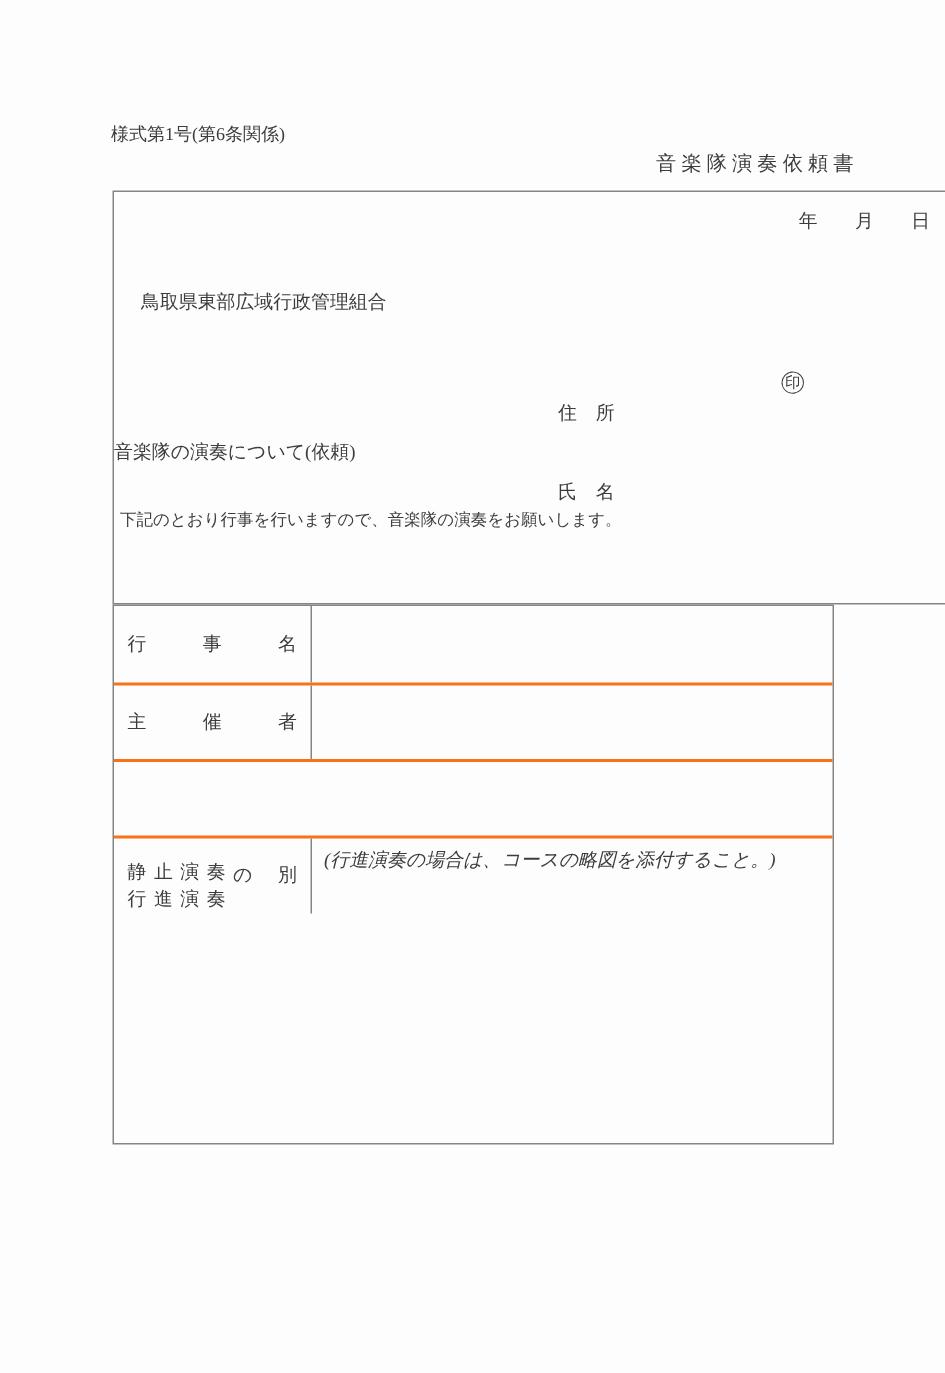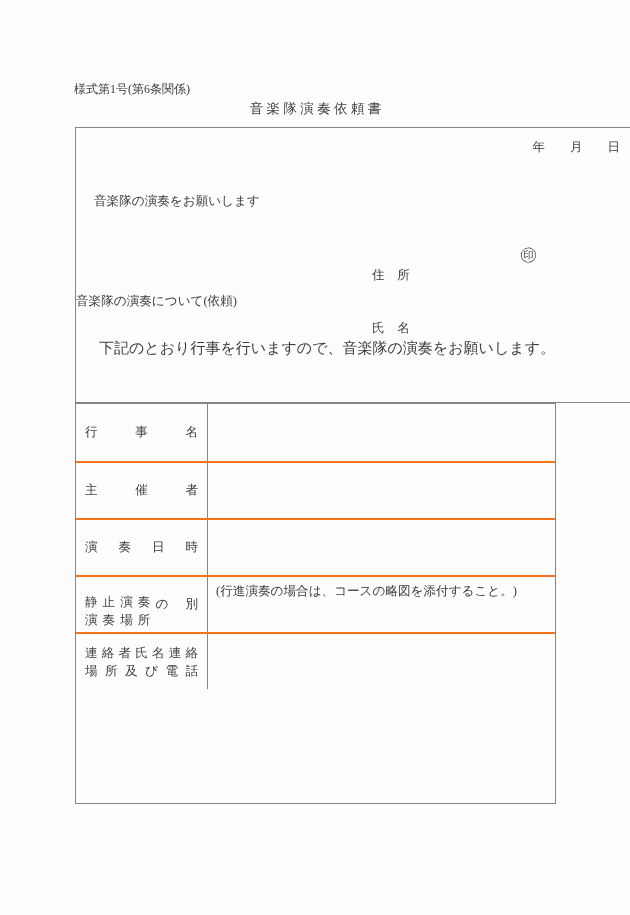--- a/index.html
+++ b/index.html
@@ -4,42 +4,42 @@
 <style>
   html,body { margin:0; padding:0; }
   body {
     width:630px; height:915px; background:#fdfdfd;
     font-family:"Liberation Serif","DejaVu Serif",serif;
     color:#3c3c3c;
   }
   .page { position:relative; width:630px; height:915px; overflow:hidden; }
 
   .form-no { position:absolute; left:74px; top:81px; font-size:12px; }
-  .doc-title { position:absolute; left:75px; top:100px; width:481px; text-align:center;
+  .doc-title { position:absolute; left:88px; top:100px; width:481px; text-align:right;
     font-size:13.5px; white-space:pre; }
 
   .form-box { position:absolute; left:75px; top:127px; width:559px; height:276px;
     box-sizing:border-box; border:1px solid #858585; }
   .date-line { position:absolute; top:11px; right:13px; font-size:12.5px; white-space:pre; }
   .addressee { position:absolute; left:18px; top:64px; font-size:12.6px; line-height:18px; }
   .addressee-line2 { margin-left:10px; }
   .honorific { margin-left:29px; }
   .sender { position:absolute; left:296px; top:104px; font-size:12.6px; line-height:17.5px; white-space:pre;text-align:right; }
   .seal { position:absolute; left:444px; top:118px; font-size:17px; line-height:17px; }
   .subject { position:absolute; left:0; top:165px; width:100%; text-align:left; font-size:12.6px; }
-  .letter-body { position:absolute; left:23px; top:211px; font-size:15px; }
+  .letter-body { position:absolute; left:4px; top:211px; font-size:11px; }
 
-  .req-table { position:absolute; left:75px; top:403px; width:481px; height:401px;
+  .req-table { position:absolute; left:75px; top:403px; width:481px; height:360px;
     box-sizing:border-box; border:1px solid #858585;
     display:grid; grid-template-rows:repeat(7,1fr); }
   .trow { display:flex; border-top:2px solid #f97316; min-height:0; }
   .trow:first-child { border-top:none; }
   .cell-l { width:132px; box-sizing:border-box; border-right:1px solid #858585;
     display:flex; align-items:center; padding:0 9px; font-size:12.6px; }
-  .cell-r { flex:1; font-size:12.6px; }
+  .cell-r { flex:1; font-size:12.6px;font-style:italic; }
   .lbl-j { width:100%; text-align:justify; text-align-last:justify; }
   .lbl-2line { width:100%; line-height:18px; }
   .lbl-2line .lbl-j { display:block; }
   .l5-wrap { width:100%; display:flex; align-items:center; justify-content:space-between; }
   .l5-lines { line-height:18px;margin-top:12px; }
   .l5-line { letter-spacing:5px; white-space:nowrap; }
   .l5-tail { display:flex; width:45px; justify-content:space-between; }
   .note { padding:6px 8px; }
 </style>
 </head>
@@ -47,21 +47,21 @@
 
 <div class="page">
 
   <div class="form-no">様式第1号(第6条関係)</div>
   <div class="doc-title">音 楽 隊 演 奏 依 頼 書</div>
 
   <div class="form-box">
     <div class="date-line">年　　月　　日</div>
 
     <div class="addressee">
-      <div>音楽隊の演奏をお願いします</div>
+      <div>鳥取県東部広域行政管理組合</div>
     </div>
 
     <div class="sender">
       <div>住　所</div>
       <div>氏　名</div>
     </div>
     <div class="seal">㊞</div>
 
     <div class="subject">音楽隊の演奏について(依頼)</div>
     <div class="letter-body">下記のとおり行事を行いますので、音楽隊の演奏をお願いします。</div>
@@ -77,50 +77,38 @@
     </div>
 
     <div class="trow">
       <div class="cell-l">
         <div class="lbl-j">主催者</div>
       </div>
       <div class="cell-r"></div>
     </div>
 
     <div class="trow">
-      <div class="cell-l">
-        <div class="lbl-j">演奏日時</div>
-      </div>
       <div class="cell-r"></div>
     </div>
 
 
     <div class="trow">
       <div class="cell-l">
         <div class="l5-wrap">
           <div class="l5-lines">
             <div class="l5-line">静止演奏</div>
-            <div class="l5-line">演奏場所</div>
+            <div class="l5-line">行進演奏</div>
           </div>
           <div class="l5-tail">
             <span>の</span>
             <span>別</span>
           </div>
         </div>
       </div>
       <div class="cell-r">
         <div class="note">(行進演奏の場合は、コースの略図を添付すること。)</div>
       </div>
     </div>
 
-    <div class="trow">
-      <div class="cell-l">
-        <div class="lbl-2line">
-          <div class="lbl-j">連絡者氏名連絡</div>
-          <div class="lbl-j">場所及び電話</div>
-        </div>
-      </div>
-      <div class="cell-r"></div>
-    </div>
 
 
   </div>
 </div>
 
 </body></html>

